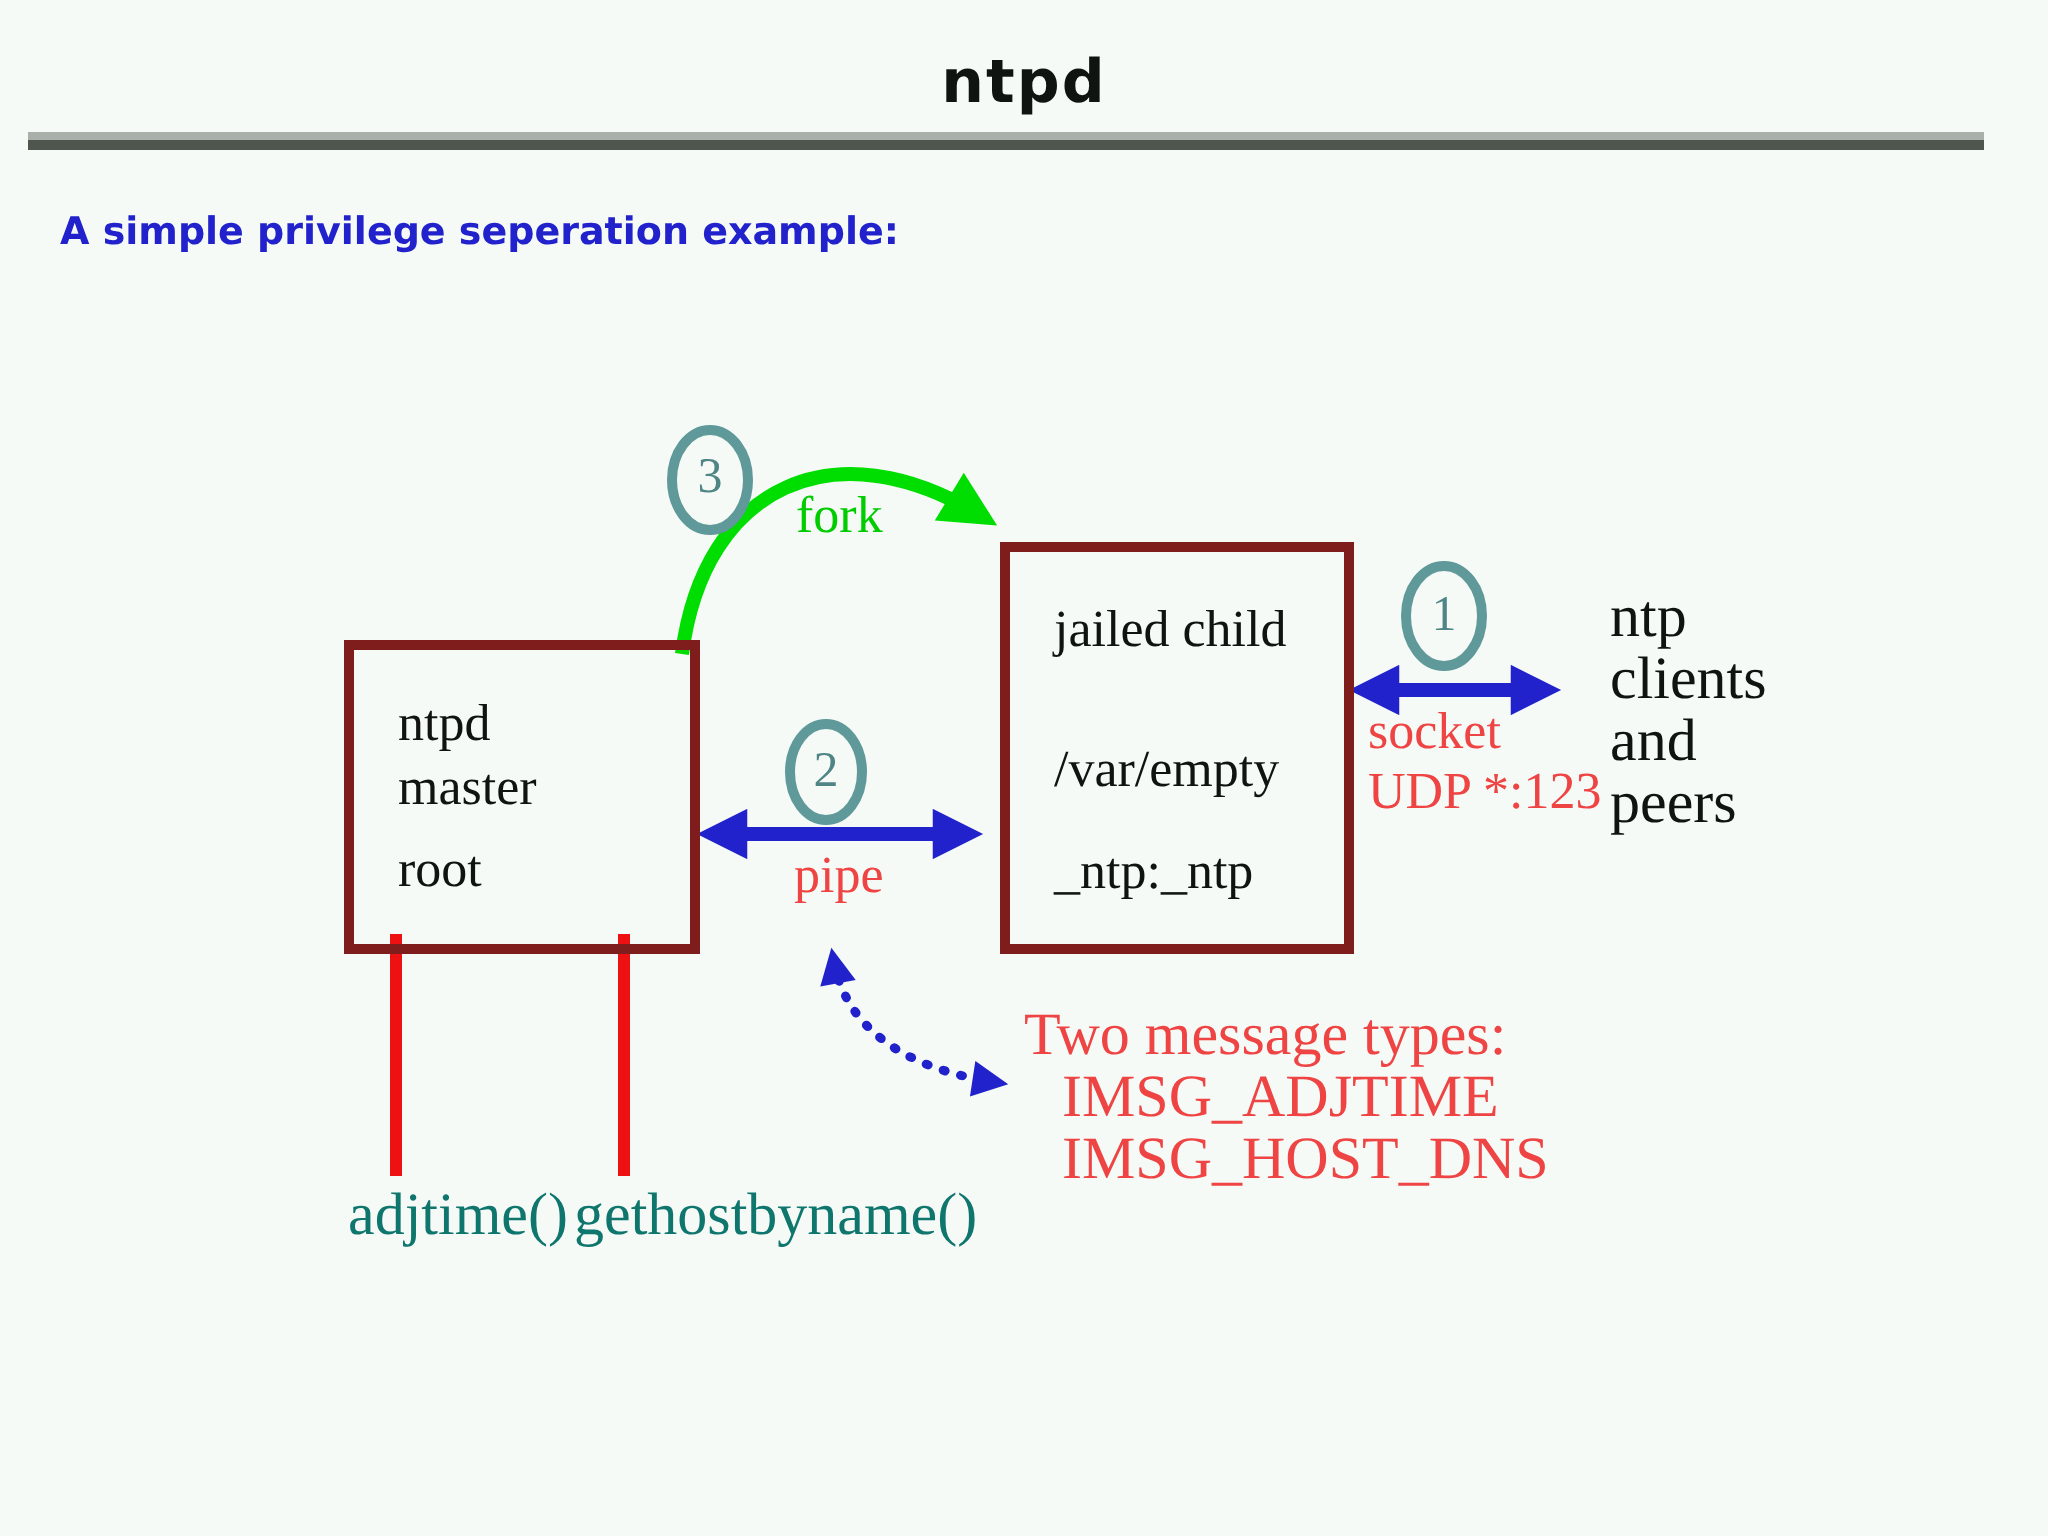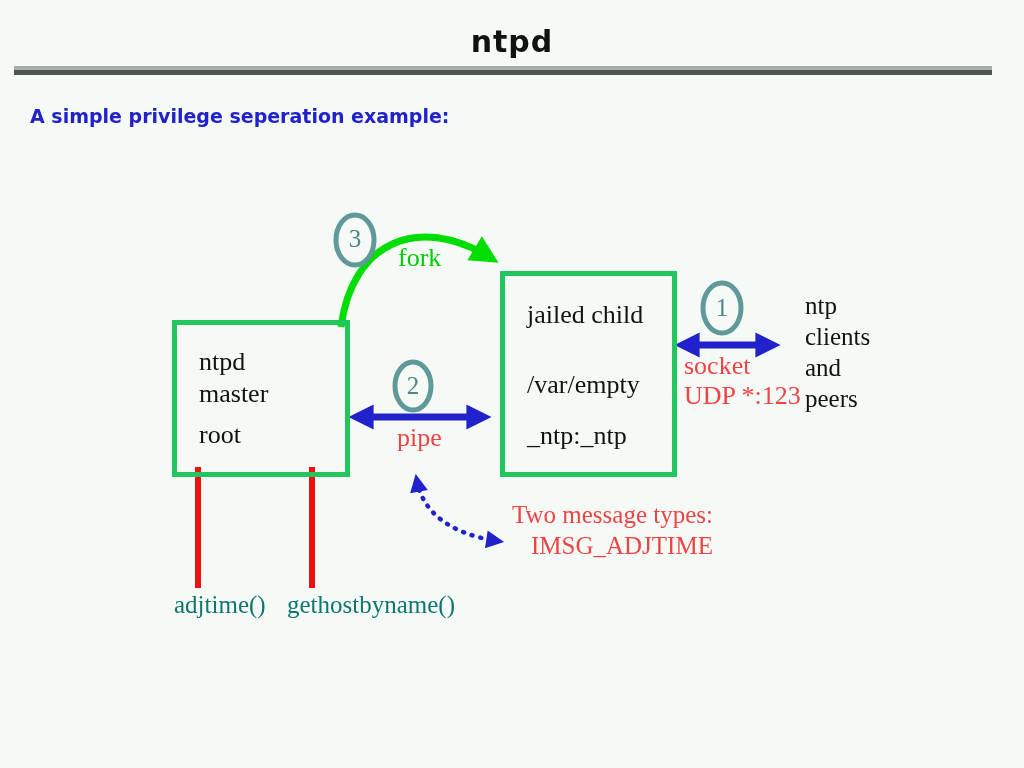--- a/index.html
+++ b/index.html
@@ -22,37 +22,37 @@
   }
   .rule { position: absolute; left: 14px; top: 66px; width: 978px; height: 9px; }
   .rule .top { height: 4px; background: #a9b0a9; }
   .rule .bottom { height: 5px; background: #4e564e; }
   .subtitle {
     position: absolute; left: 30px; top: 105px;
     font-family: "DejaVu Sans", sans-serif;
     font-weight: bold; font-size: 19px; color: #2222cc;
   }
   svg.diagram { position: absolute; left: 0; top: 0; }
-  .box { position: absolute; border: 5px solid #22c55e; text-align: right; }
+  .box { position: absolute; border: 5px solid #7f1d1d; text-align: right; }
   .box-master { left: 172px; top: 320px; width: 168px; height: 147px; }
   .box-child  { left: 500px; top: 271px; width: 167px; height: 196px; }
   .box .line {
     position: absolute; left: 22px;
     font-size: 26px; color: #101410; white-space: nowrap;
   }
   .lbl { position: absolute; font-size: 26px; white-space: nowrap; }
   .blue  { color: #ef4444; }
   .green { color: #00cc00; }
   .red   { color: #0f766e; margin-left: 24px; }
   .black { color: #101410; }
   .stepnum {
     position: absolute; width: 40px; text-align: center;
     font-size: 25px; color: #4f8585;
   }
-  .msg { font-size: 25px; }
+  .msg { font-size: 30px; }
 </style>
 </head>
 <body>
 
 <div class="slide">
 
   <div class="title">ntpd</div>
 
   <div class="rule">
     <div class="top"></div>
@@ -117,17 +117,18 @@
   <div class="lbl blue" style="left:684px; top:351px">socket</div>
   <div class="lbl blue" style="left:684px; top:381px">UDP *:123</div>
 
   <div class="lbl black msg" style="left:805px; top:292px">ntp</div>
   <div class="lbl black msg" style="left:805px; top:323px">clients</div>
   <div class="lbl black msg" style="left:805px; top:354px">and</div>
   <div class="lbl black msg" style="left:805px; top:385px">peers</div>
 
   <div class="lbl blue msg" style="left:512px; top:501px">Two message types:</div>
   <div class="lbl blue msg" style="left:531px; top:532px">IMSG_ADJTIME</div>
+  <div class="lbl blue msg" style="left:531px; top:563px">IMSG_HOST_DNS</div>
 
   <div class="lbl red msg" style="left:150px; top:591px">adjtime()</div>
   <div class="lbl red msg" style="left:263px; top:591px">gethostbyname()</div>
 
 </div>
 
 </body></html>

